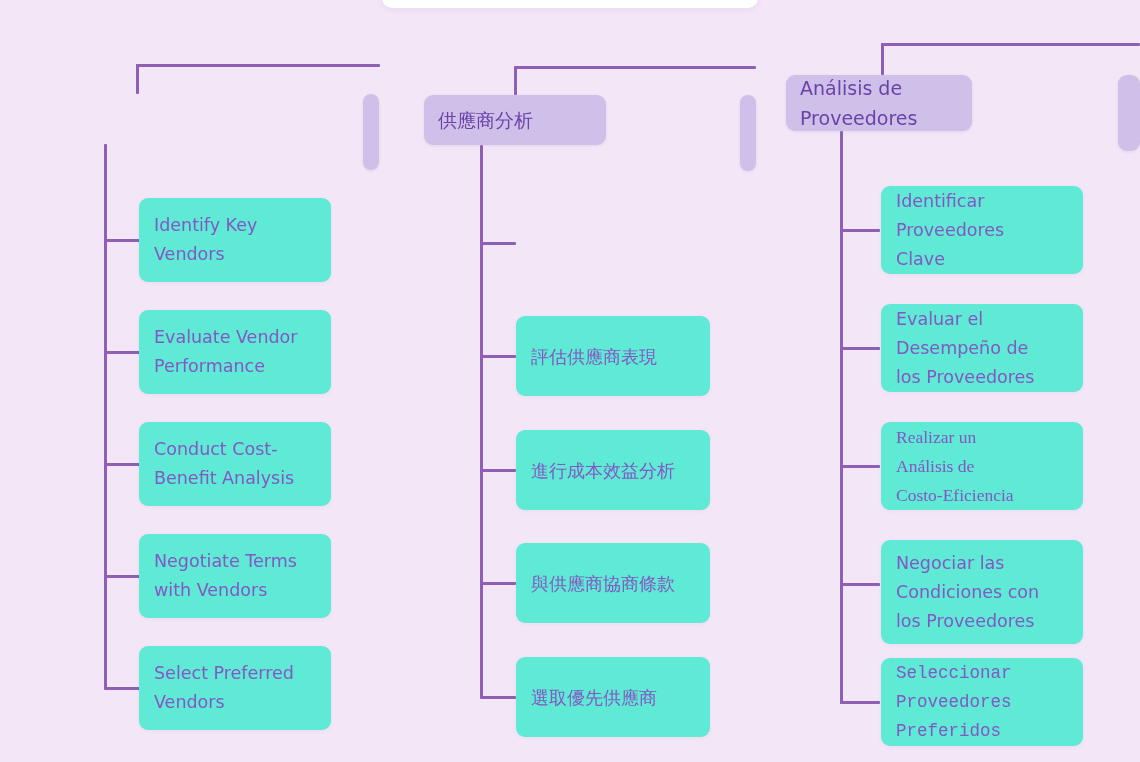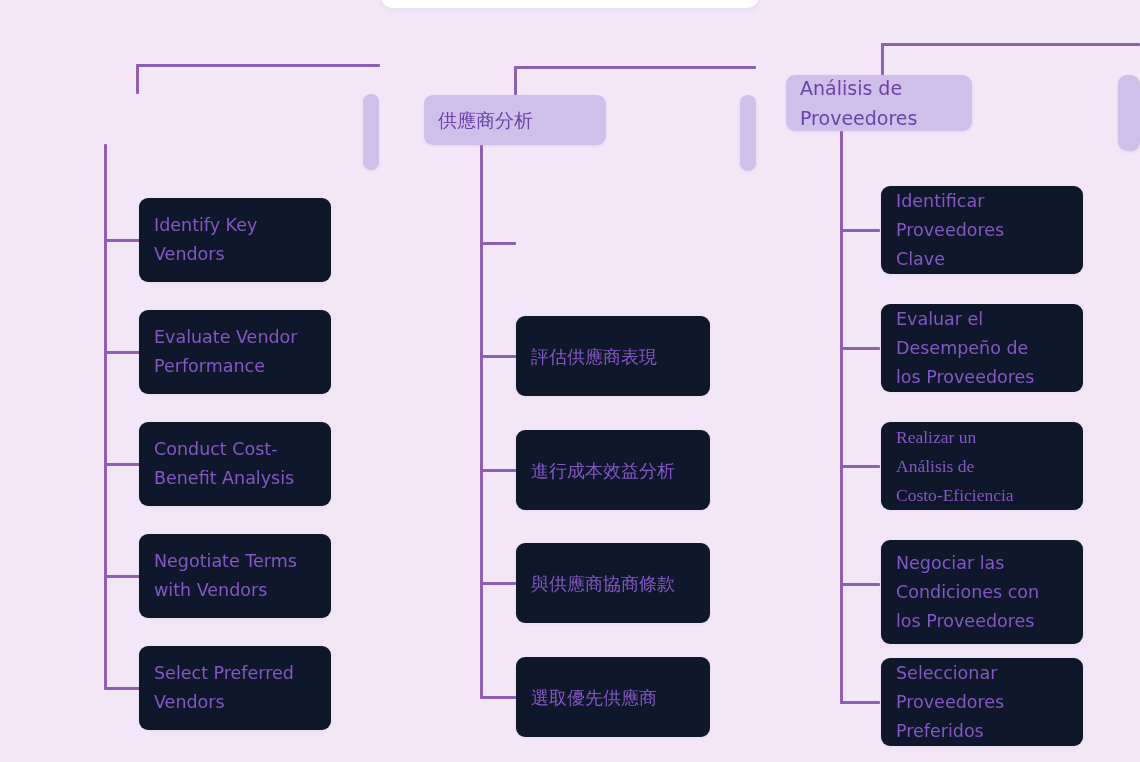--- a/index.html
+++ b/index.html
@@ -69,21 +69,21 @@
   .stub-node {
     position: absolute;
     background: #cfc0ea;
     border-radius: 9px;
     box-shadow: 0 1px 3px rgba(110, 70, 150, 0.10);
   }
 
   
   .leaf-card {
     position: absolute;
-    background: #0f172a;
+    background: #5eead4;
     border-radius: 9px;
     box-sizing: border-box;
     display: flex;
     align-items: center;
     padding: 0 15px;
     box-shadow: 0 1px 4px rgba(120, 70, 160, 0.06);
   }
   .leaf-card .leaf-label {
     color: #8457c4;
     font-size: 17.5px;
@@ -199,19 +199,19 @@
   <div class="leaf-card" style="left:881px; top:422px; width:202px; height:88px;font-family:Liberation Serif, serif;">
     <span class="leaf-label">Realizar un
 Análisis de
 Costo-Eficiencia</span>
   </div>
   <div class="leaf-card" style="left:881px; top:540px; width:202px; height:104px;">
     <span class="leaf-label">Negociar las
 Condiciones con
 los Proveedores</span>
   </div>
-  <div class="leaf-card" style="left:881px; top:658px; width:202px; height:88px;">
+  <div class="leaf-card" style="left:881px; top:658px; width:202px; height:88px;font-family:Liberation Mono, monospace;">
     <span class="leaf-label">Seleccionar
 Proveedores
 Preferidos</span>
   </div>
 
 </div>
 
 </body></html>

